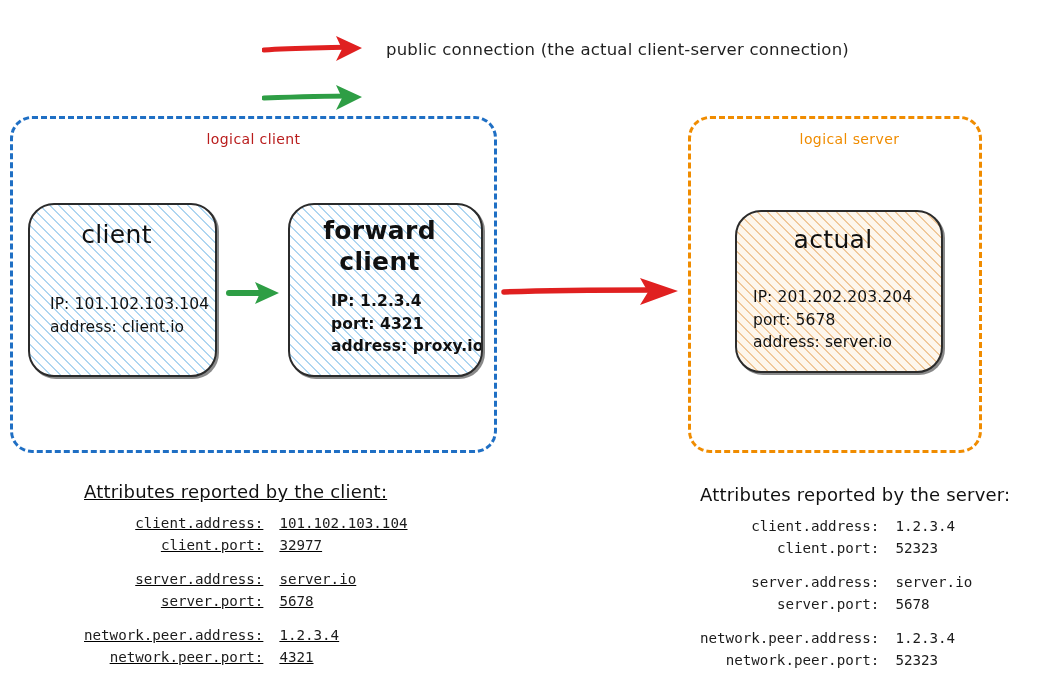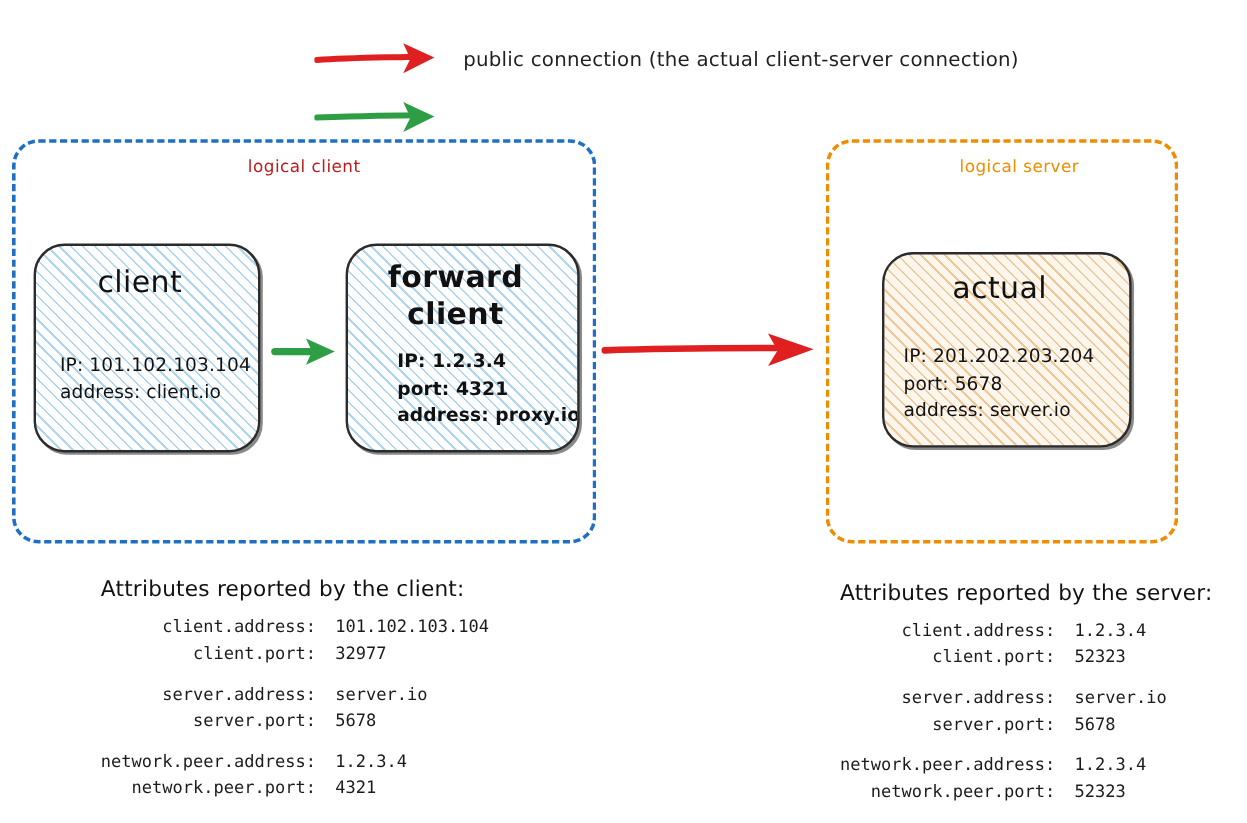--- a/index.html
+++ b/index.html
@@ -216,21 +216,21 @@
     <div class="node-inner">
       <div class="node-title" style="top:13px;">actual</div>
       <div class="node-lines" style="left:16px; top:74px;">
         <div>IP: 201.202.203.204</div>
         <div>port: 5678</div>
         <div>address: server.io</div>
       </div>
     </div>
   </div>
 
-  <div class="attr-panel" style="left:84px; top:481px;">
+  <div class="attr-panel" style="left:84px; top:481px;text-decoration:underline;">
     <div class="attr-heading">Attributes reported by the client:</div>
     <table class="attr-table">
       <tbody>
         <tr>
           <td class="attr-key">client.address:</td>
           <td class="attr-value">101.102.103.104</td>
         </tr>
         <tr>
           <td class="attr-key">client.port:</td>
           <td class="attr-value">32977</td>

